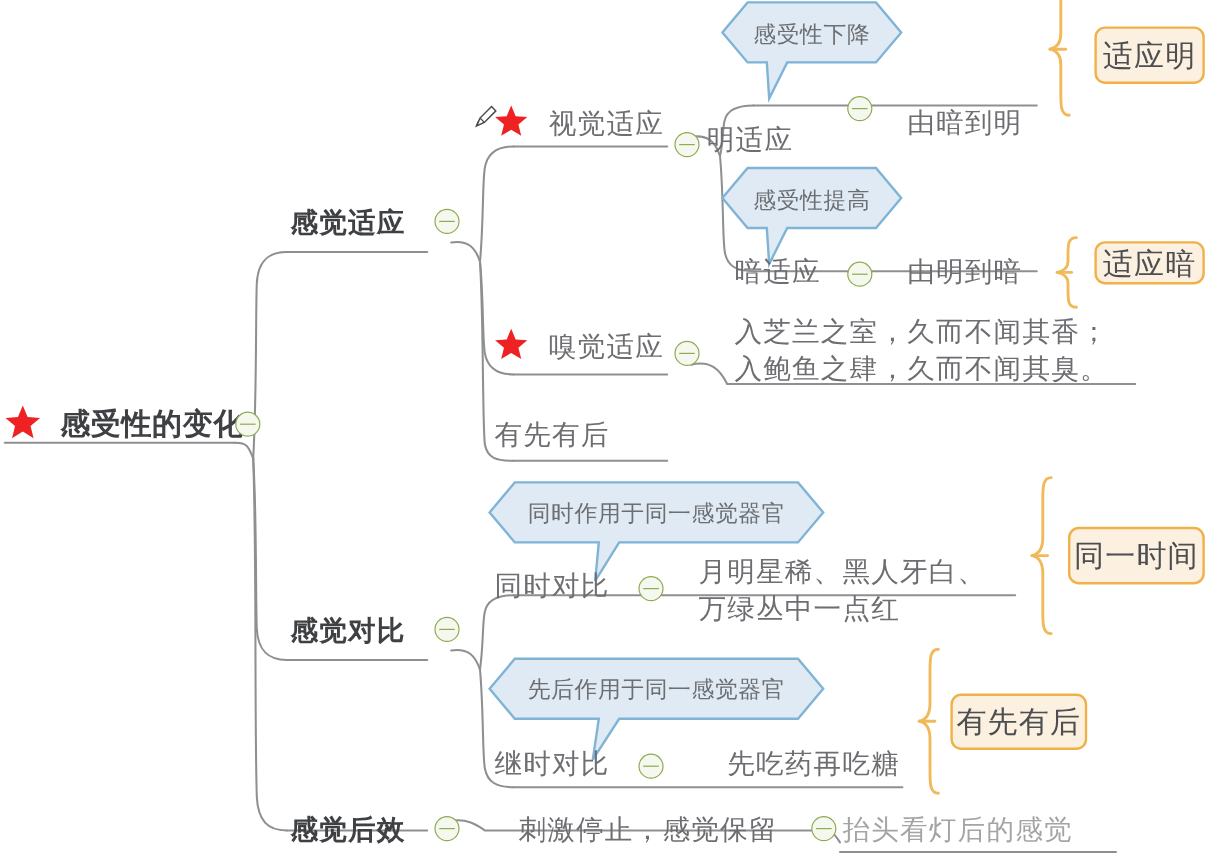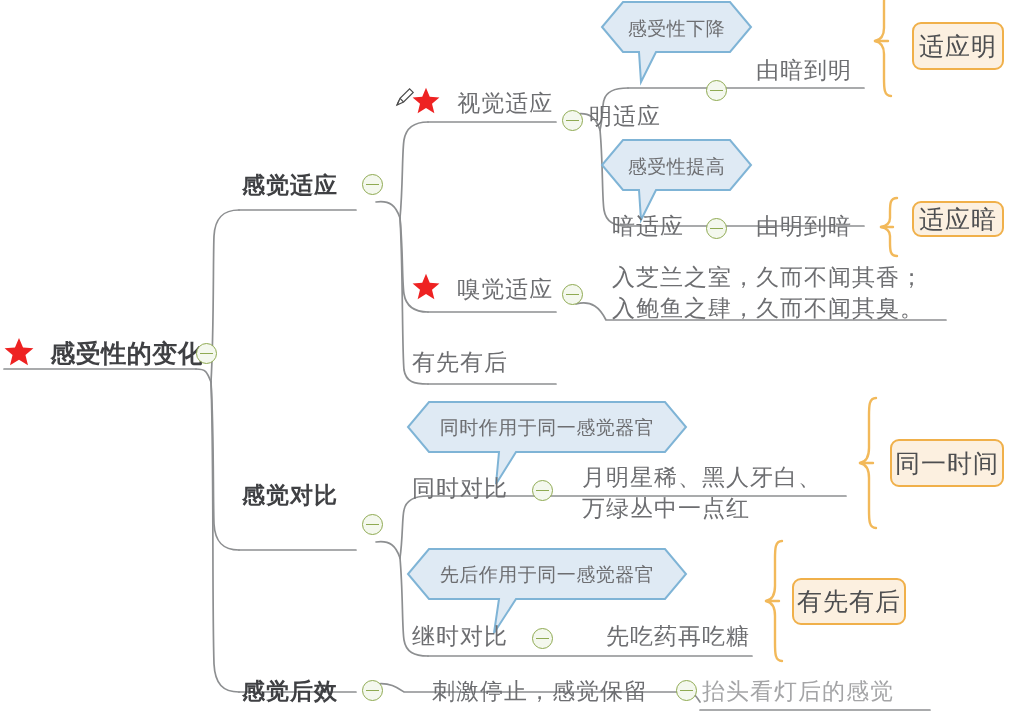--- a/index.html
+++ b/index.html
@@ -143,21 +143,21 @@
     </span>
     <span class="txt">感受性的变化</span>
   </div>
   <div class="toggle" style="left:196px;top:343px;"></div>
 
   <div class="node lvl1-label" style="left:242px;top:170px;">
     <span class="txt">感觉适应</span>
   </div>
   <div class="toggle" style="left:362px;top:174px;"></div>
 
-  <div class="node lvl1-label" style="left:242px;top:480px;">
+  <div class="node lvl1-label" style="left:242px;top:510px;">
     <span class="txt">感觉对比</span>
   </div>
   <div class="toggle" style="left:362px;top:514px;"></div>
 
   <div class="node lvl1-label" style="left:242px;top:676px;">
     <span class="txt">感觉后效</span>
   </div>
   <div class="toggle" style="left:362px;top:680px;"></div>
 
   <div class="node leaf-label" style="left:432px;top:676px;">
@@ -211,21 +211,21 @@
       <path d="M23 2 L130 2 L151 27 L130 52 L56 52 L41 82 L39 52 L23 52 L2 27 Z" fill="#dfeaf4" stroke="#7fb4d6" stroke-width="2"></path>
     </svg>
     <div class="btxt" style="top:16px;">感受性下降</div>
   </div>
 
   <div class="node lvl3-label" style="left:589px;top:73px;margin-top:28px;">
     <span class="txt">明适应</span>
   </div>
   <div class="toggle" style="left:706px;top:80px;"></div>
 
-  <div class="node leaf-label" style="left:756px;top:55px;text-decoration:underline;">
+  <div class="node leaf-label" style="left:756px;top:87px;text-decoration:underline;">
     <span class="txt">由暗到明</span>
   </div>
 
   <div class="obox" style="left:912px;top:22px;width:92px;height:48px;">
     <span>适应明</span>
   </div>
 
   <div class="bubble" style="left:600px;top:138px;width:153px;height:90px;">
     <svg viewBox="0 0 153 90" width="153" height="90" aria-hidden="true">
       <path d="M23 2 L130 2 L151 27 L130 52 L56 52 L41 82 L39 52 L23 52 L2 27 Z" fill="#dfeaf4" stroke="#7fb4d6" stroke-width="2"></path>

